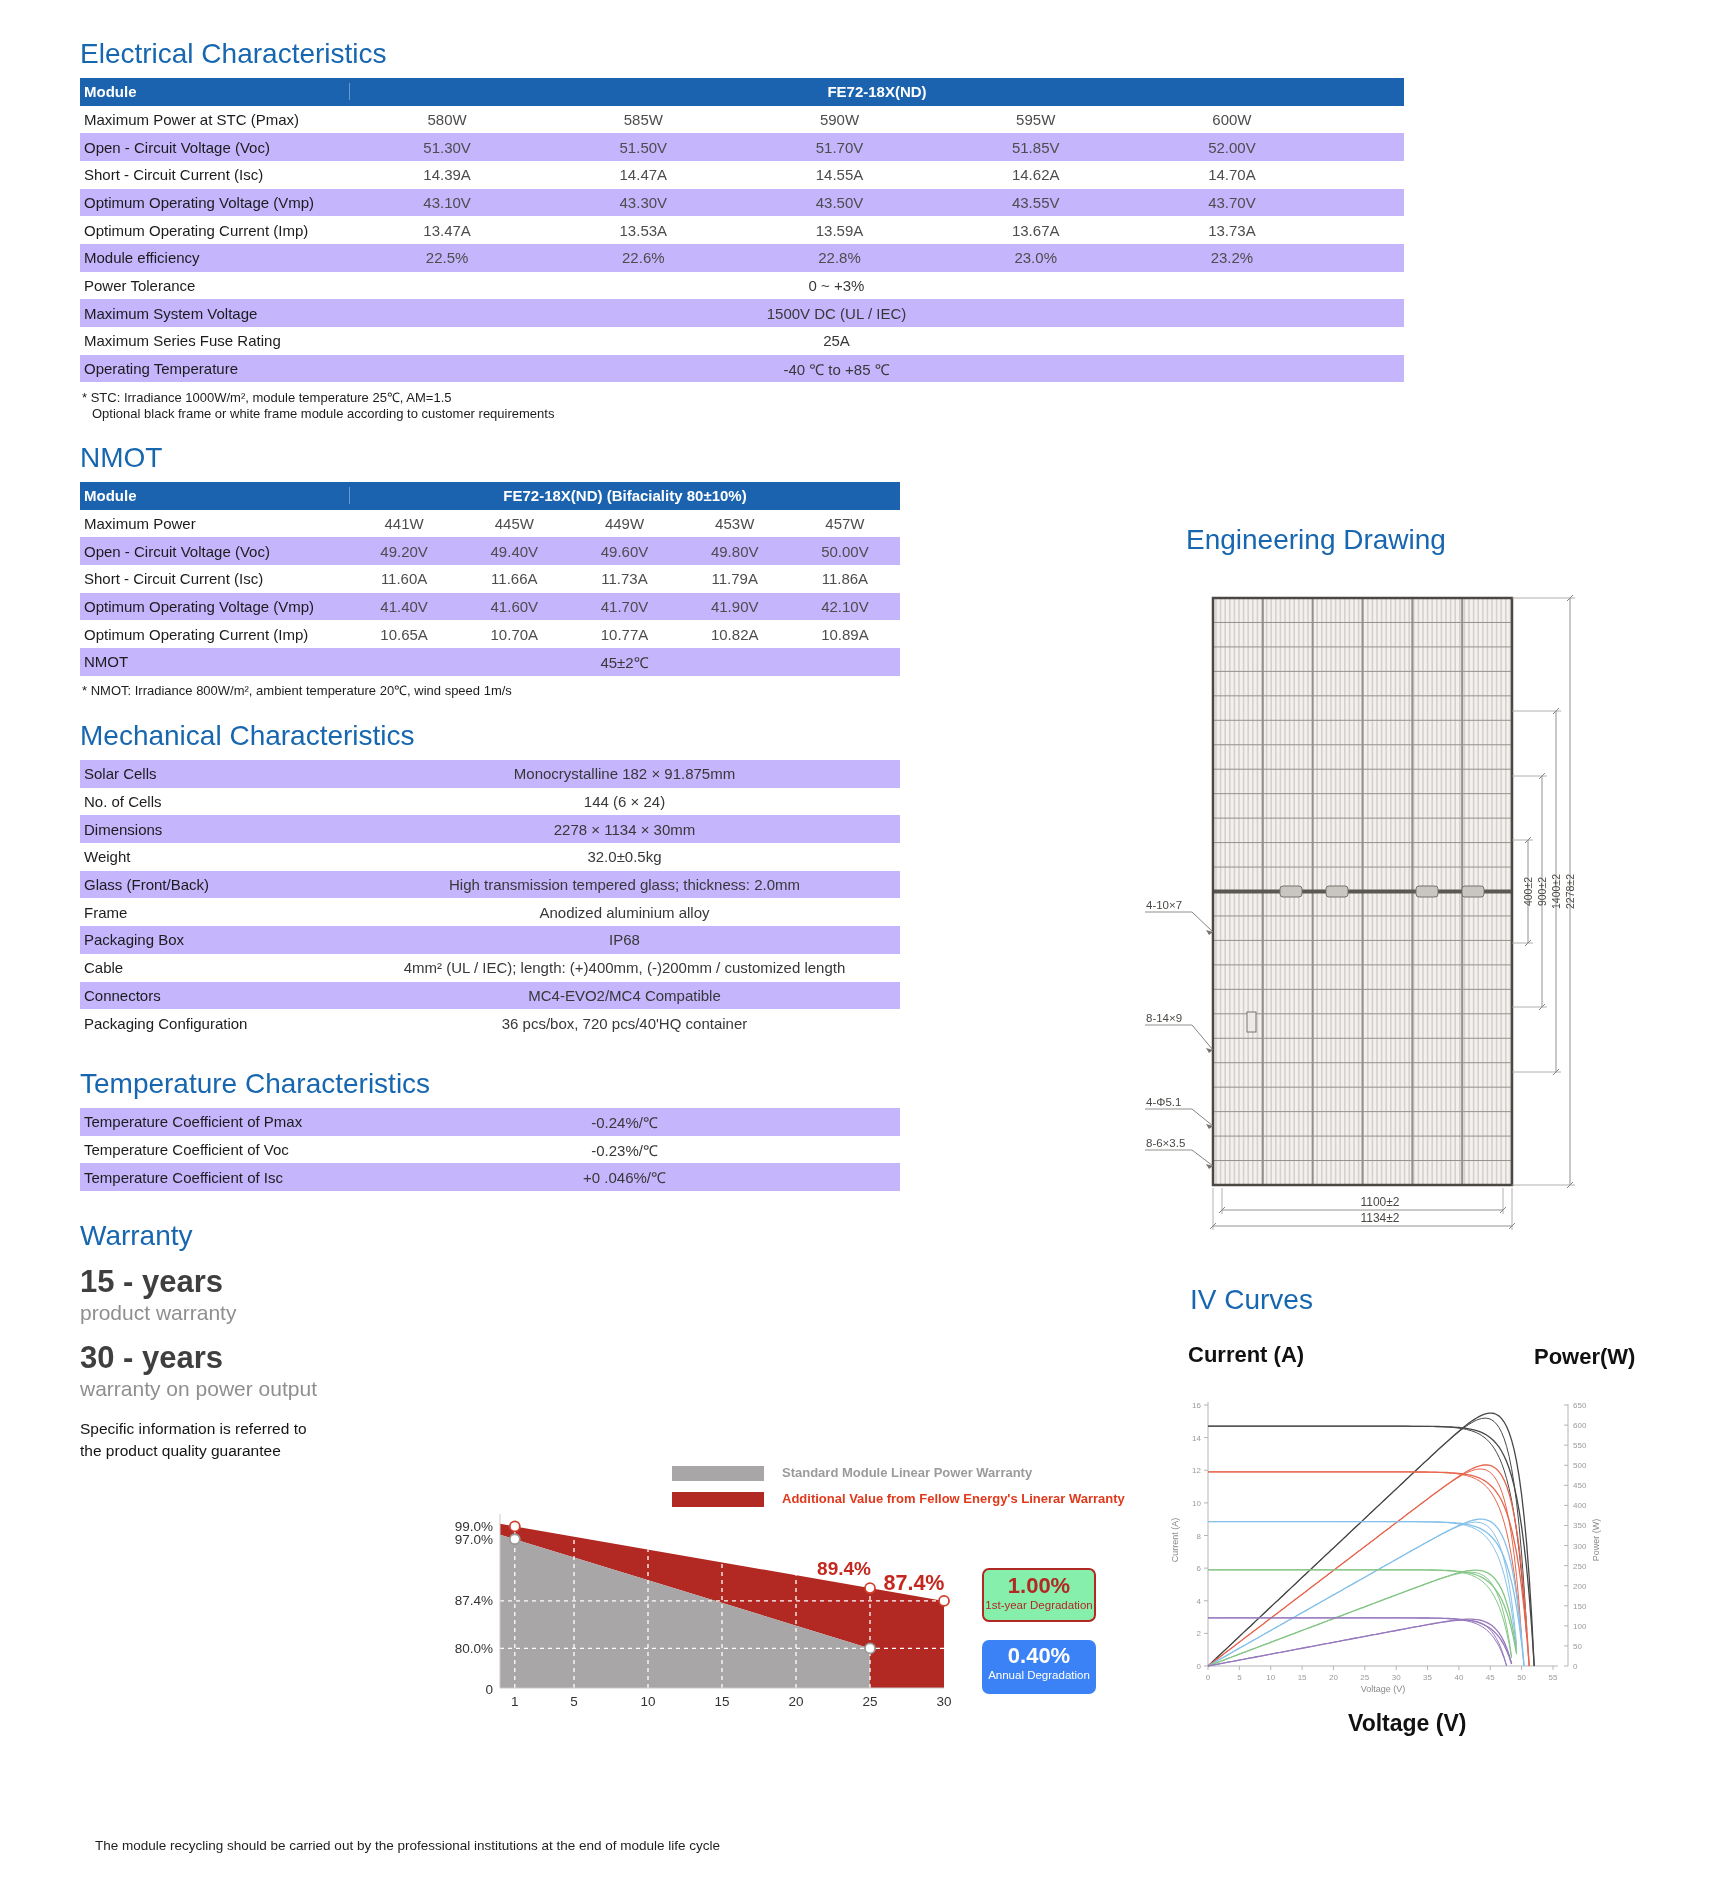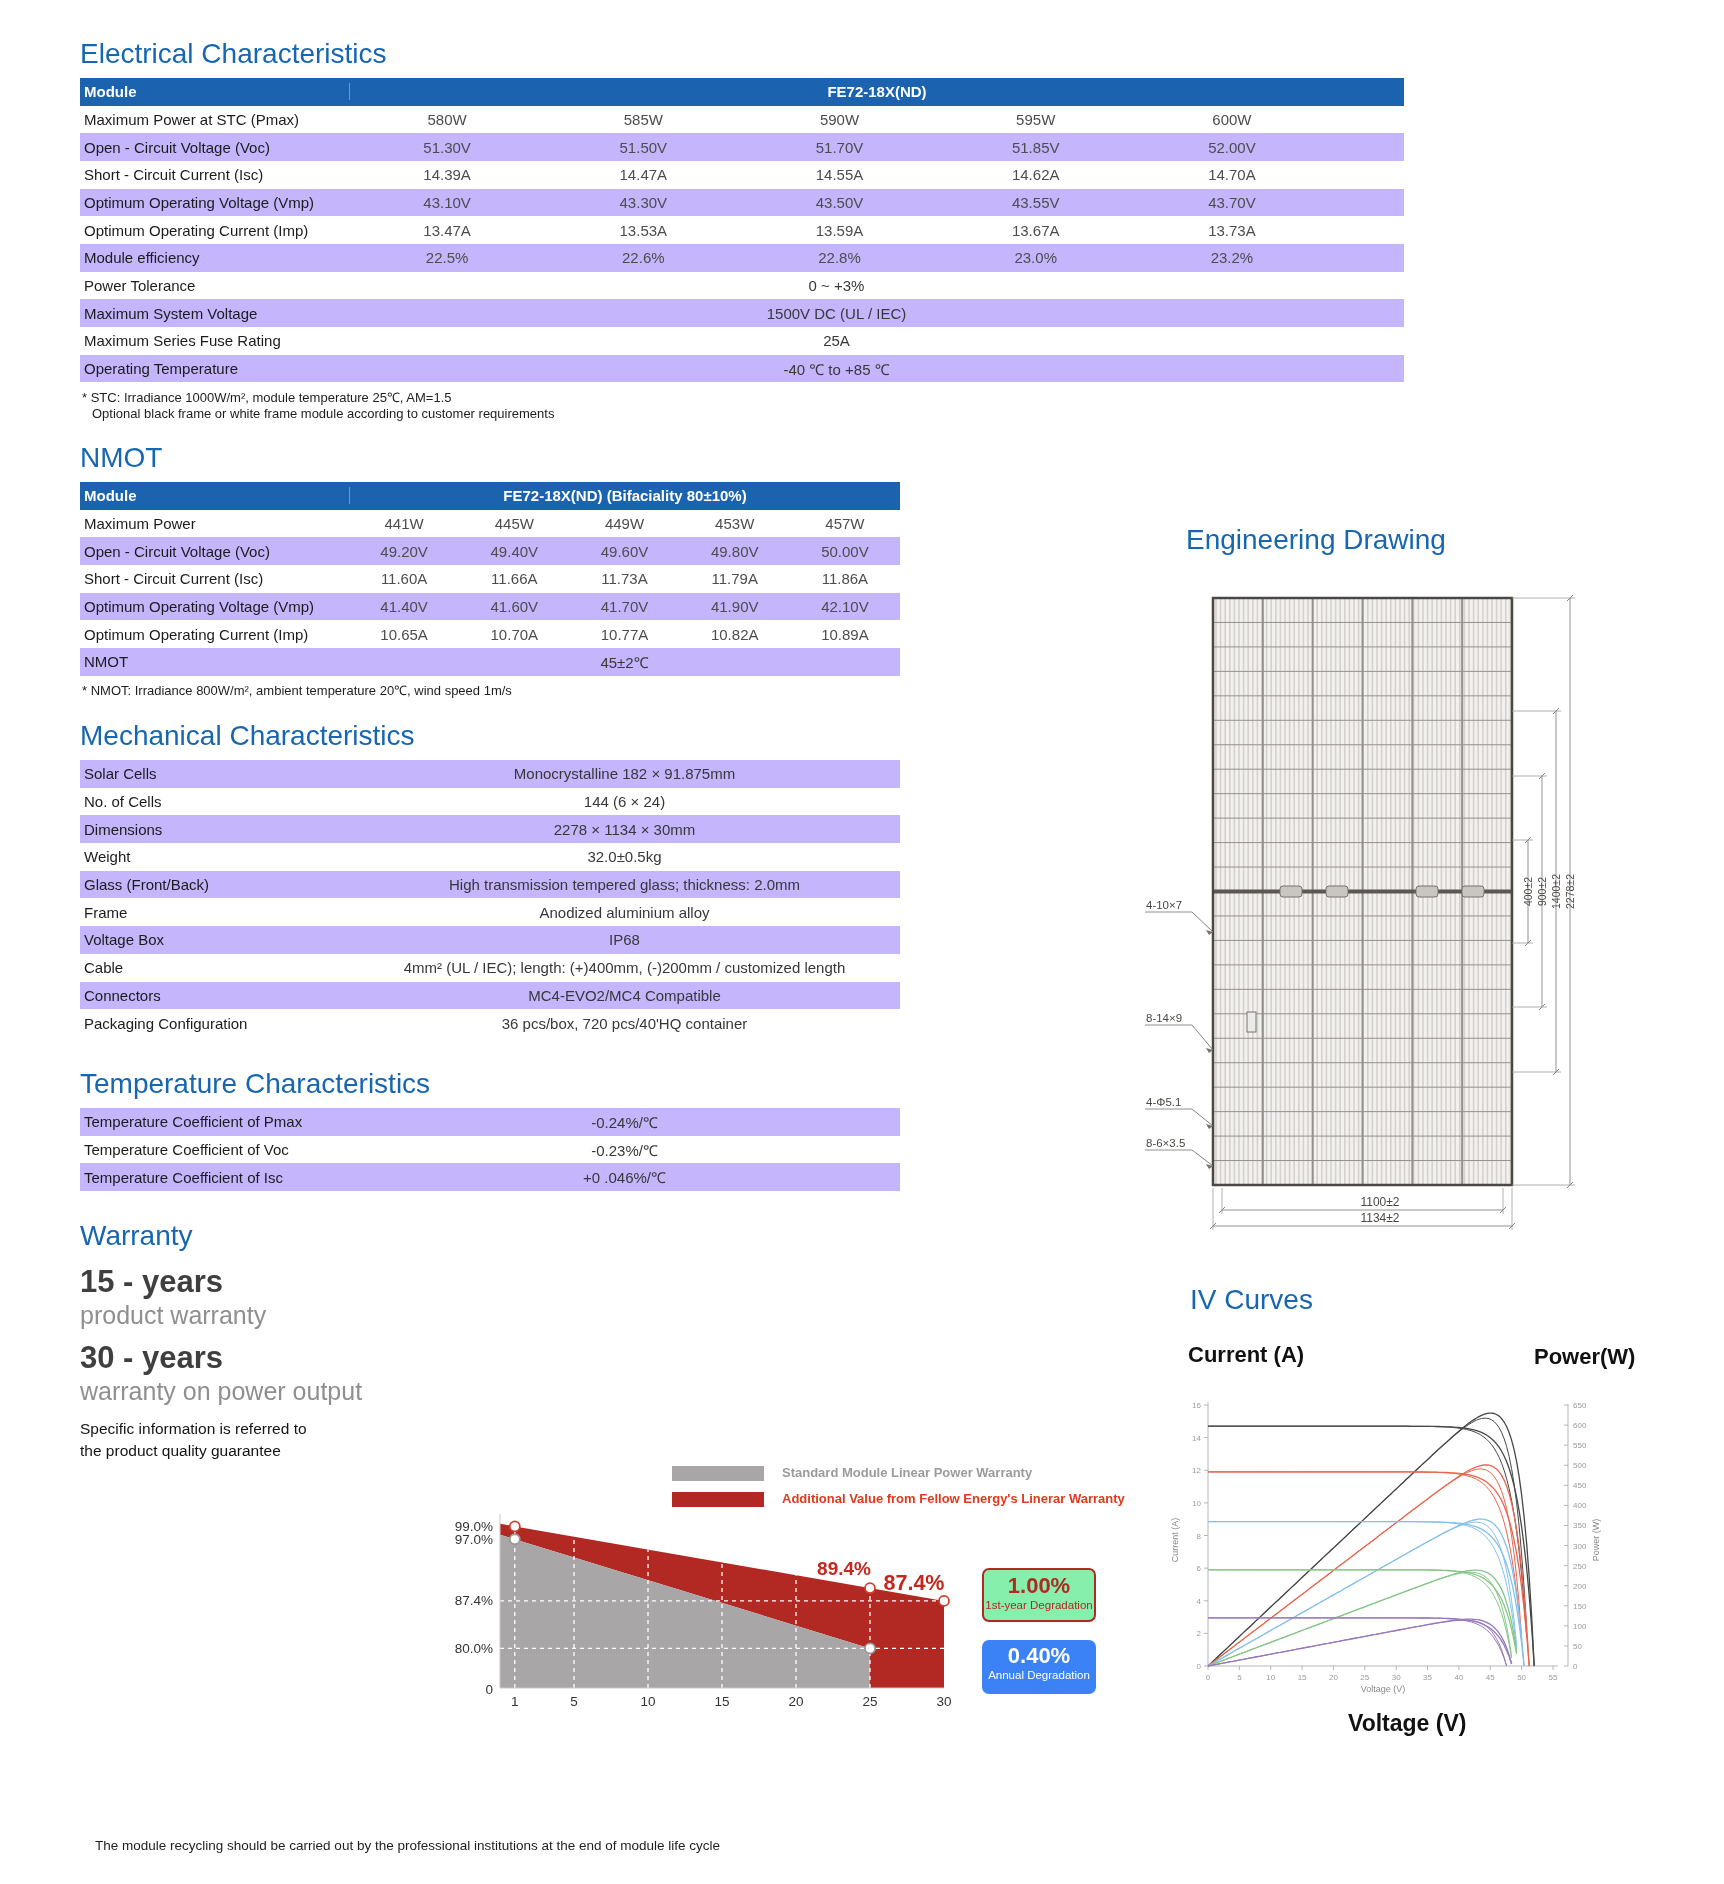--- a/index.html
+++ b/index.html
@@ -13,21 +13,21 @@
   .t-head{background:#1b63ae;color:#fff;font-weight:bold;height:27.5px;}
   .t-label{width:265px;padding-left:4px;color:#1c1c1c;}
   .t-head .t-label{color:#fff;}
   .t-hval{flex:1;text-align:center;border-left:1px solid rgba(255,255,255,.35);}
   .t-cell{flex:1;text-align:center;color:#4d4d4d;}
   .t-spacer{width:74px;}
   .t-span{flex:1;text-align:center;color:#383838;}
   .t-span.pad{padding-right:80px;}
   .footnote{position:absolute;font-size:13px;color:#1e1e1e;}
   .w-title{position:absolute;font-size:31px;font-weight:bold;color:#3f3f3f;}
-  .w-sub{position:absolute;font-size:25px;color:#8f8f8f;}
+  .w-sub{position:absolute;font-size:21px;color:#8f8f8f;}
   .w-note{position:absolute;font-size:15.5px;color:#141414;}
   .legend-swatch{position:absolute;width:92px;height:15px;}
   .legend-label{position:absolute;font-size:13px;font-weight:bold;line-height:16px;}
   .degbox{position:absolute;width:114px;height:54px;border-radius:7px;text-align:center;box-sizing:border-box;}
   .deg-val{font-size:22px;font-weight:bold;line-height:26px;margin-top:3px;}
   .deg-lab{font-size:11.5px;line-height:13px;}
   .axis-title{position:absolute;font-weight:bold;color:#111;}
   svg text{font-family:"Liberation Sans",sans-serif;}
 </style>
 </head>
@@ -193,21 +193,21 @@
       </div>
       <div class="t-row lt">
         <div class="t-label">Glass (Front/Back)</div>
         <div class="t-span">High transmission tempered glass; thickness: 2.0mm</div>
       </div>
       <div class="t-row">
         <div class="t-label">Frame</div>
         <div class="t-span">Anodized aluminium alloy</div>
       </div>
       <div class="t-row lt">
-        <div class="t-label">Voltage Box</div>
+        <div class="t-label">Packaging Box</div>
         <div class="t-span">IP68</div>
       </div>
       <div class="t-row">
         <div class="t-label">Cable</div>
         <div class="t-span">4mm² (UL / IEC); length: (+)400mm, (-)200mm / customized length</div>
       </div>
       <div class="t-row lt">
         <div class="t-label">Connectors</div>
         <div class="t-span">MC4-EVO2/MC4 Compatible</div>
       </div>

